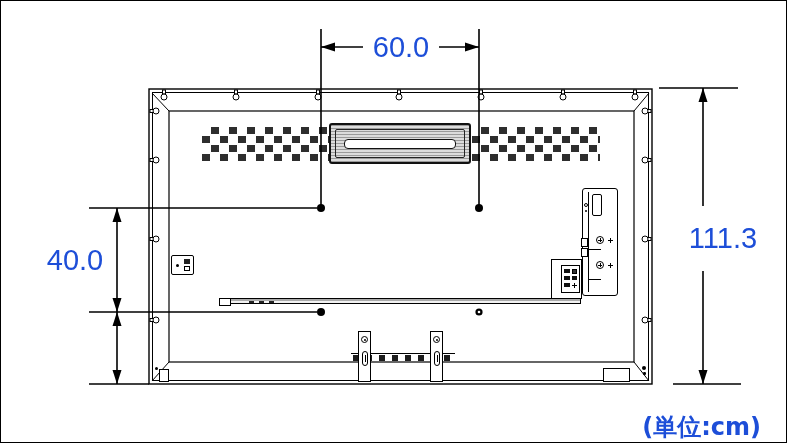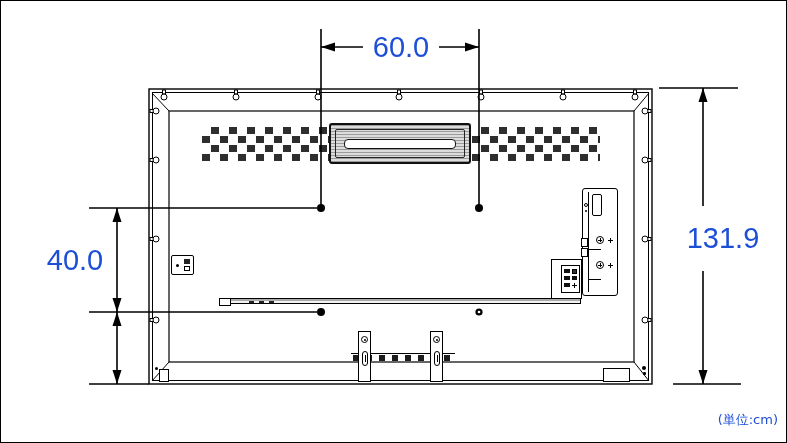--- a/index.html
+++ b/index.html
@@ -97,21 +97,21 @@
   
   .dimlabel{
     position:absolute;font-size:29px;font-weight:500;line-height:32px;
     text-align:center;background:#fff;letter-spacing:0;
   }
   #label-60{left:362px;top:30px;width:76px;}
   #label-40{left:38px;top:243px;width:72px;text-align:center;}
   #label-27{left:38px;top:330px;width:72px;text-align:center;}
   #label-111{left:660px;top:221px;width:124px;}
   #units-note{
-    position:absolute;right:8px;top:410px;font-size:13px;font-weight:400;
+    position:absolute;right:25px;top:410px;font-size:24px;font-weight:700;
     font-family:"DejaVu Sans","Liberation Sans",sans-serif;
   }
 </style>
 </head>
 <body>
 
 <div id="canvas">
 
   <svg class="layer" width="787" height="443" viewBox="0 0 787 443">
     <g fill="none" stroke="#000" stroke-width="1.4">
@@ -292,16 +292,16 @@
       <circle cx="320" cy="207" r="4"></circle>
       <circle cx="478" cy="207" r="4"></circle>
       <circle cx="320" cy="311" r="4"></circle>
       <circle cx="478" cy="311" r="3.6"></circle>
       <circle cx="478" cy="311" r="1.3" fill="#fff"></circle>
     </g>
   </svg>
 
   <div class="dimlabel" id="label-60">60.0</div>
   <div class="dimlabel" id="label-40">40.0</div>
-  <div class="dimlabel" id="label-111">131.9</div>
+  <div class="dimlabel" id="label-111">111.3</div>
   <div id="units-note">(単位:cm)</div>
 
 </div>
 
 </body></html>

